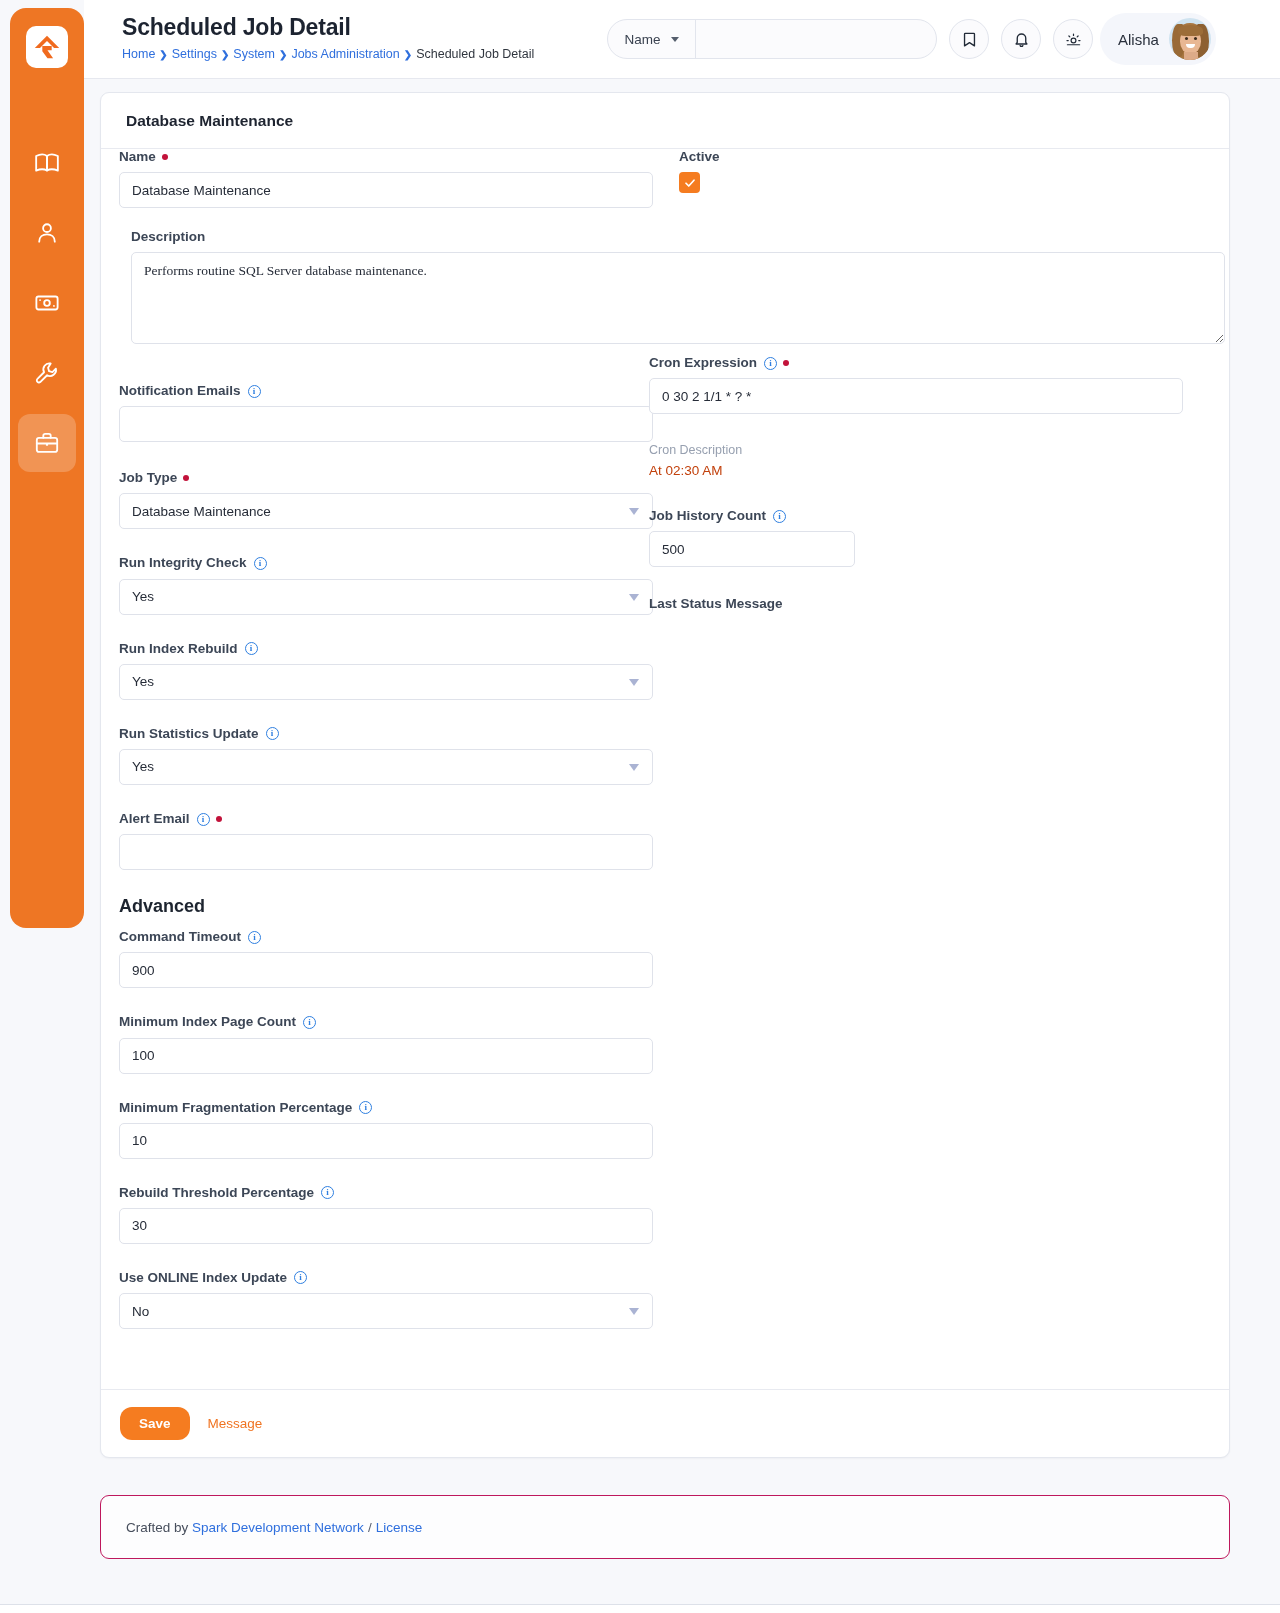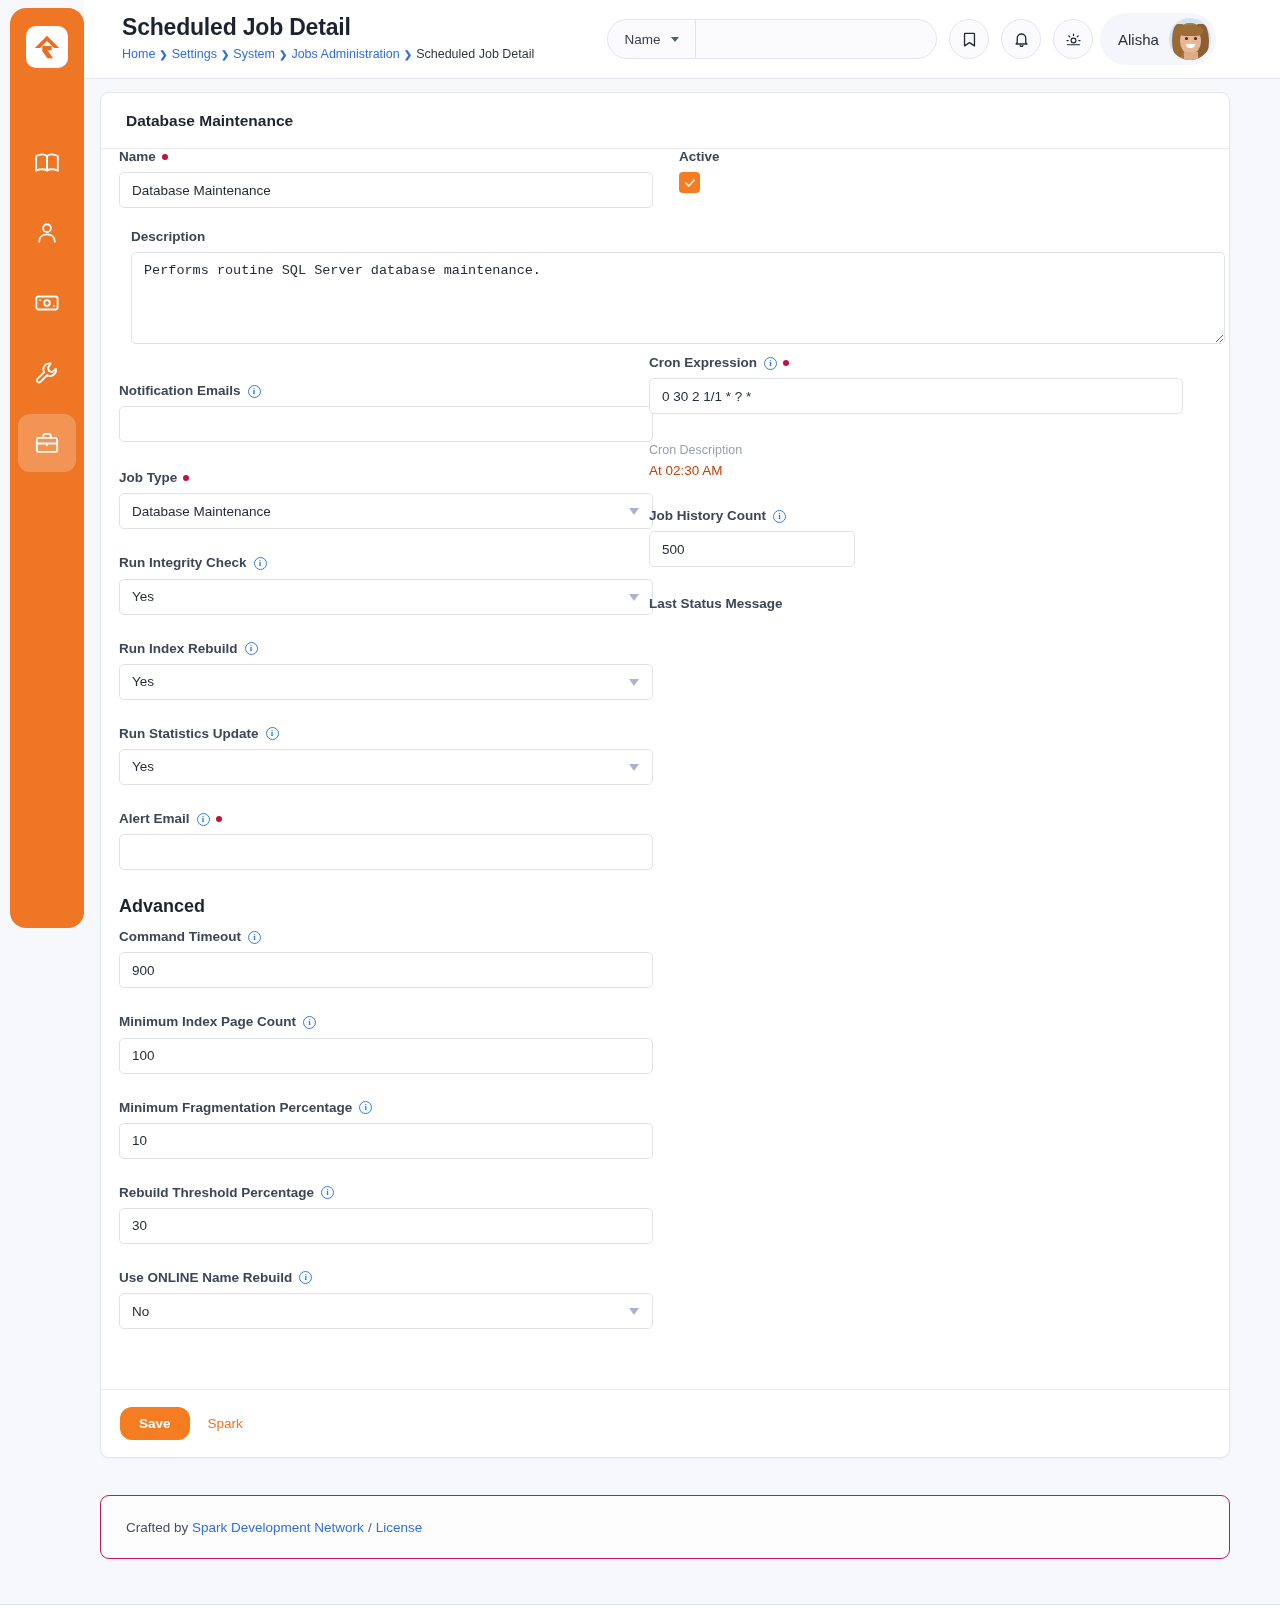--- a/index.html
+++ b/index.html
@@ -188,21 +188,21 @@
     background: #fff; padding: 0 12px;
     font-size: 13.5px; color: #262c38;
     font-family: "Liberation Sans", sans-serif;
     outline: none;
   }
   .txtarea {
     width: 1094px; height: 92px;
     border: 1px solid #dfe2ea; border-radius: 5px;
     background: #fff; padding: 10px 12px;
     font-size: 13.5px; color: #262c38;
-    font-family: Liberation Mono, monospace;
+    font-family: Liberation Serif, serif;
     resize: vertical; outline: none;
   }
   .selwrap { position: relative; width: 100%; }
   .selwrap .arrow {
     position: absolute; right: 14px; top: 15px;
     width: 0; height: 0;
     border-left: 5px solid transparent;
     border-right: 5px solid transparent;
     border-top: 7px solid #8e9ac4;
     opacity: .75;
@@ -508,21 +508,21 @@
         <div class="field" style="margin-top:26px;">
           <div class="flabel">
             <span>Rebuild Threshold Percentage</span>
             <span class="info-i">i</span>
           </div>
           <input class="txtinput" type="text" value="30" style="">
         </div>
 
         <div class="field" style="margin-top:26px;">
           <div class="flabel">
-            <span>Use ONLINE Name Rebuild</span>
+            <span>Use ONLINE Index Update</span>
             <span class="info-i">i</span>
           </div>
           <div class="selwrap">
             <div class="selbox">No</div>
             <span class="arrow"></span>
           </div>
         </div>
 
       </div>
 
@@ -556,21 +556,21 @@
           </div>
           <div class="subtle-value"></div>
         </div>
 
       </div>
 
     </div>
 
     <div class="panel-foot">
       <button class="btn-save">Save</button>
-      <button class="btn-cancel">Spark</button>
+      <button class="btn-cancel">Message</button>
     </div>
 
   </div>
 
   <div class="footer">
     <span>Crafted by</span>&nbsp;<a>Spark Development Network</a><span class="slash">/</span><a>License</a>
   </div>
 
   <div class="bottom-edge"></div>
 

